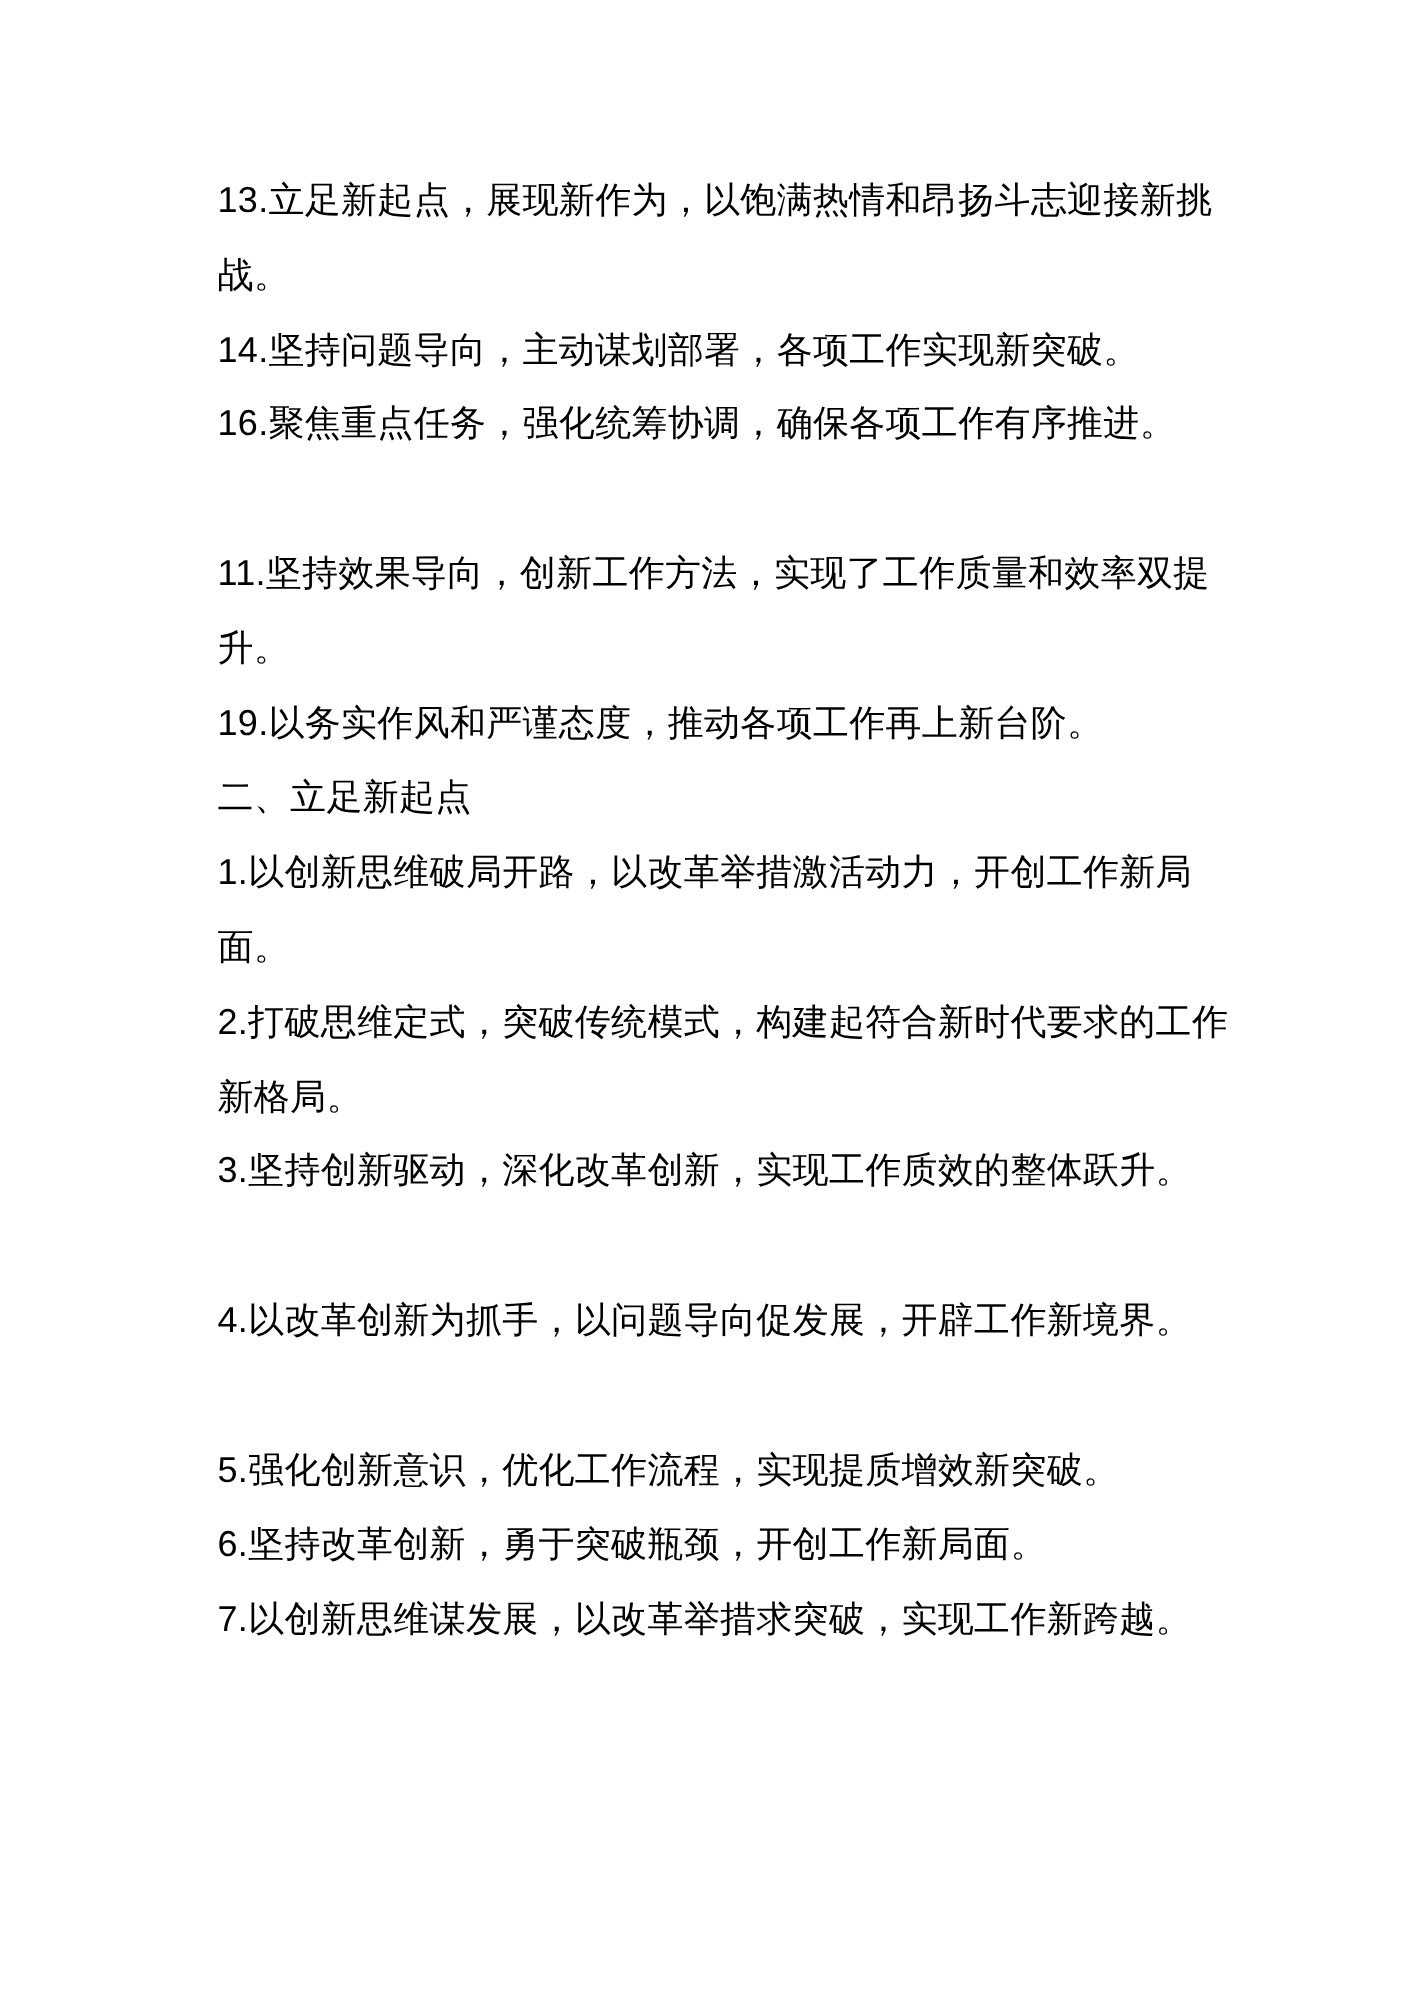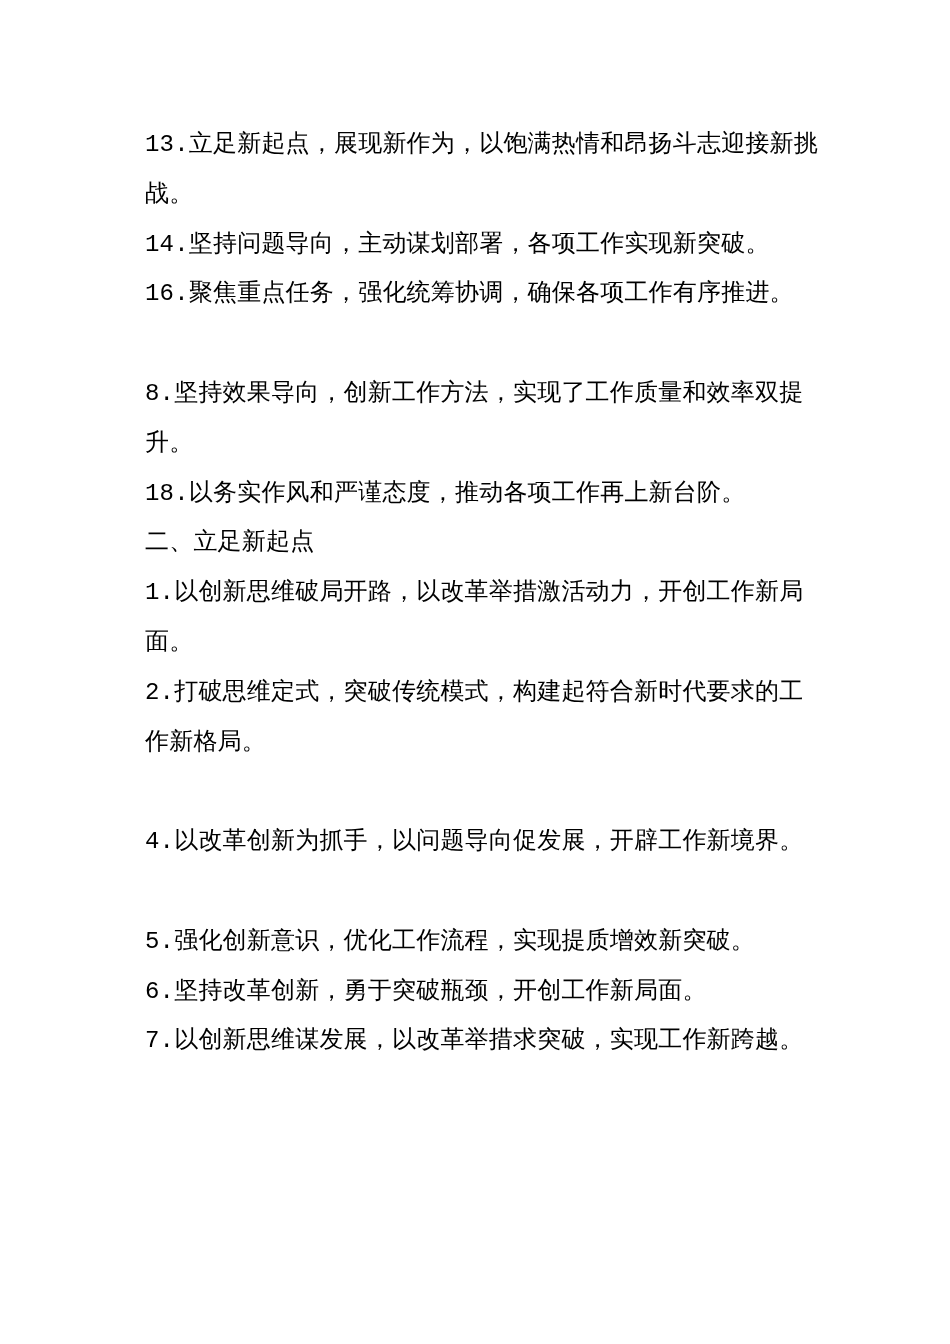--- a/index.html
+++ b/index.html
@@ -1,42 +1,43 @@
 <!DOCTYPE html>
 <html><head>
 <meta charset="utf-8">
 <style>
   html, body { margin: 0; padding: 0; background: #ffffff; }
   body { width: 950px; height: 1344px; position: relative; overflow: hidden; }
   .page {
     position: absolute;
     left: 145px;
-    top: 120px;
+    top: 109px;
     width: 680px;
-    font-family: Liberation Mono, monospace;
+    font-family: Liberation Sans, sans-serif;
     font-size: 24px;
     line-height: 49.8px;
     color: #000000;
     letter-spacing: 0.2px;
   }
   .para { margin: 0; padding: 0; white-space: normal; word-break: break-all; }
   .blank { height: 49.8px; }
 </style>
 </head>
 <body>
 
 <div class="page">
   <p class="para">13.立足新起点，展现新作为，以饱满热情和昂扬斗志迎接新挑战。</p>
   <p class="para">14.坚持问题导向，主动谋划部署，各项工作实现新突破。</p>
   <p class="para">16.聚焦重点任务，强化统筹协调，确保各项工作有序推进。</p>
   <div class="blank"></div>
-  <p class="para">8.坚持效果导向，创新工作方法，实现了工作质量和效率双提升。</p>
-  <p class="para">18.以务实作风和严谨态度，推动各项工作再上新台阶。</p>
+  <p class="para">11.坚持效果导向，创新工作方法，实现了工作质量和效率双提升。</p>
+  <p class="para">19.以务实作风和严谨态度，推动各项工作再上新台阶。</p>
   <p class="para">二、立足新起点</p>
   <p class="para">1.以创新思维破局开路，以改革举措激活动力，开创工作新局面。</p>
   <p class="para">2.打破思维定式，突破传统模式，构建起符合新时代要求的工作新格局。</p>
+  <p class="para">3.坚持创新驱动，深化改革创新，实现工作质效的整体跃升。</p>
   <div class="blank"></div>
   <p class="para">4.以改革创新为抓手，以问题导向促发展，开辟工作新境界。</p>
   <div class="blank"></div>
   <p class="para">5.强化创新意识，优化工作流程，实现提质增效新突破。</p>
   <p class="para">6.坚持改革创新，勇于突破瓶颈，开创工作新局面。</p>
   <p class="para">7.以创新思维谋发展，以改革举措求突破，实现工作新跨越。</p>
 </div>
 
 </body></html>

